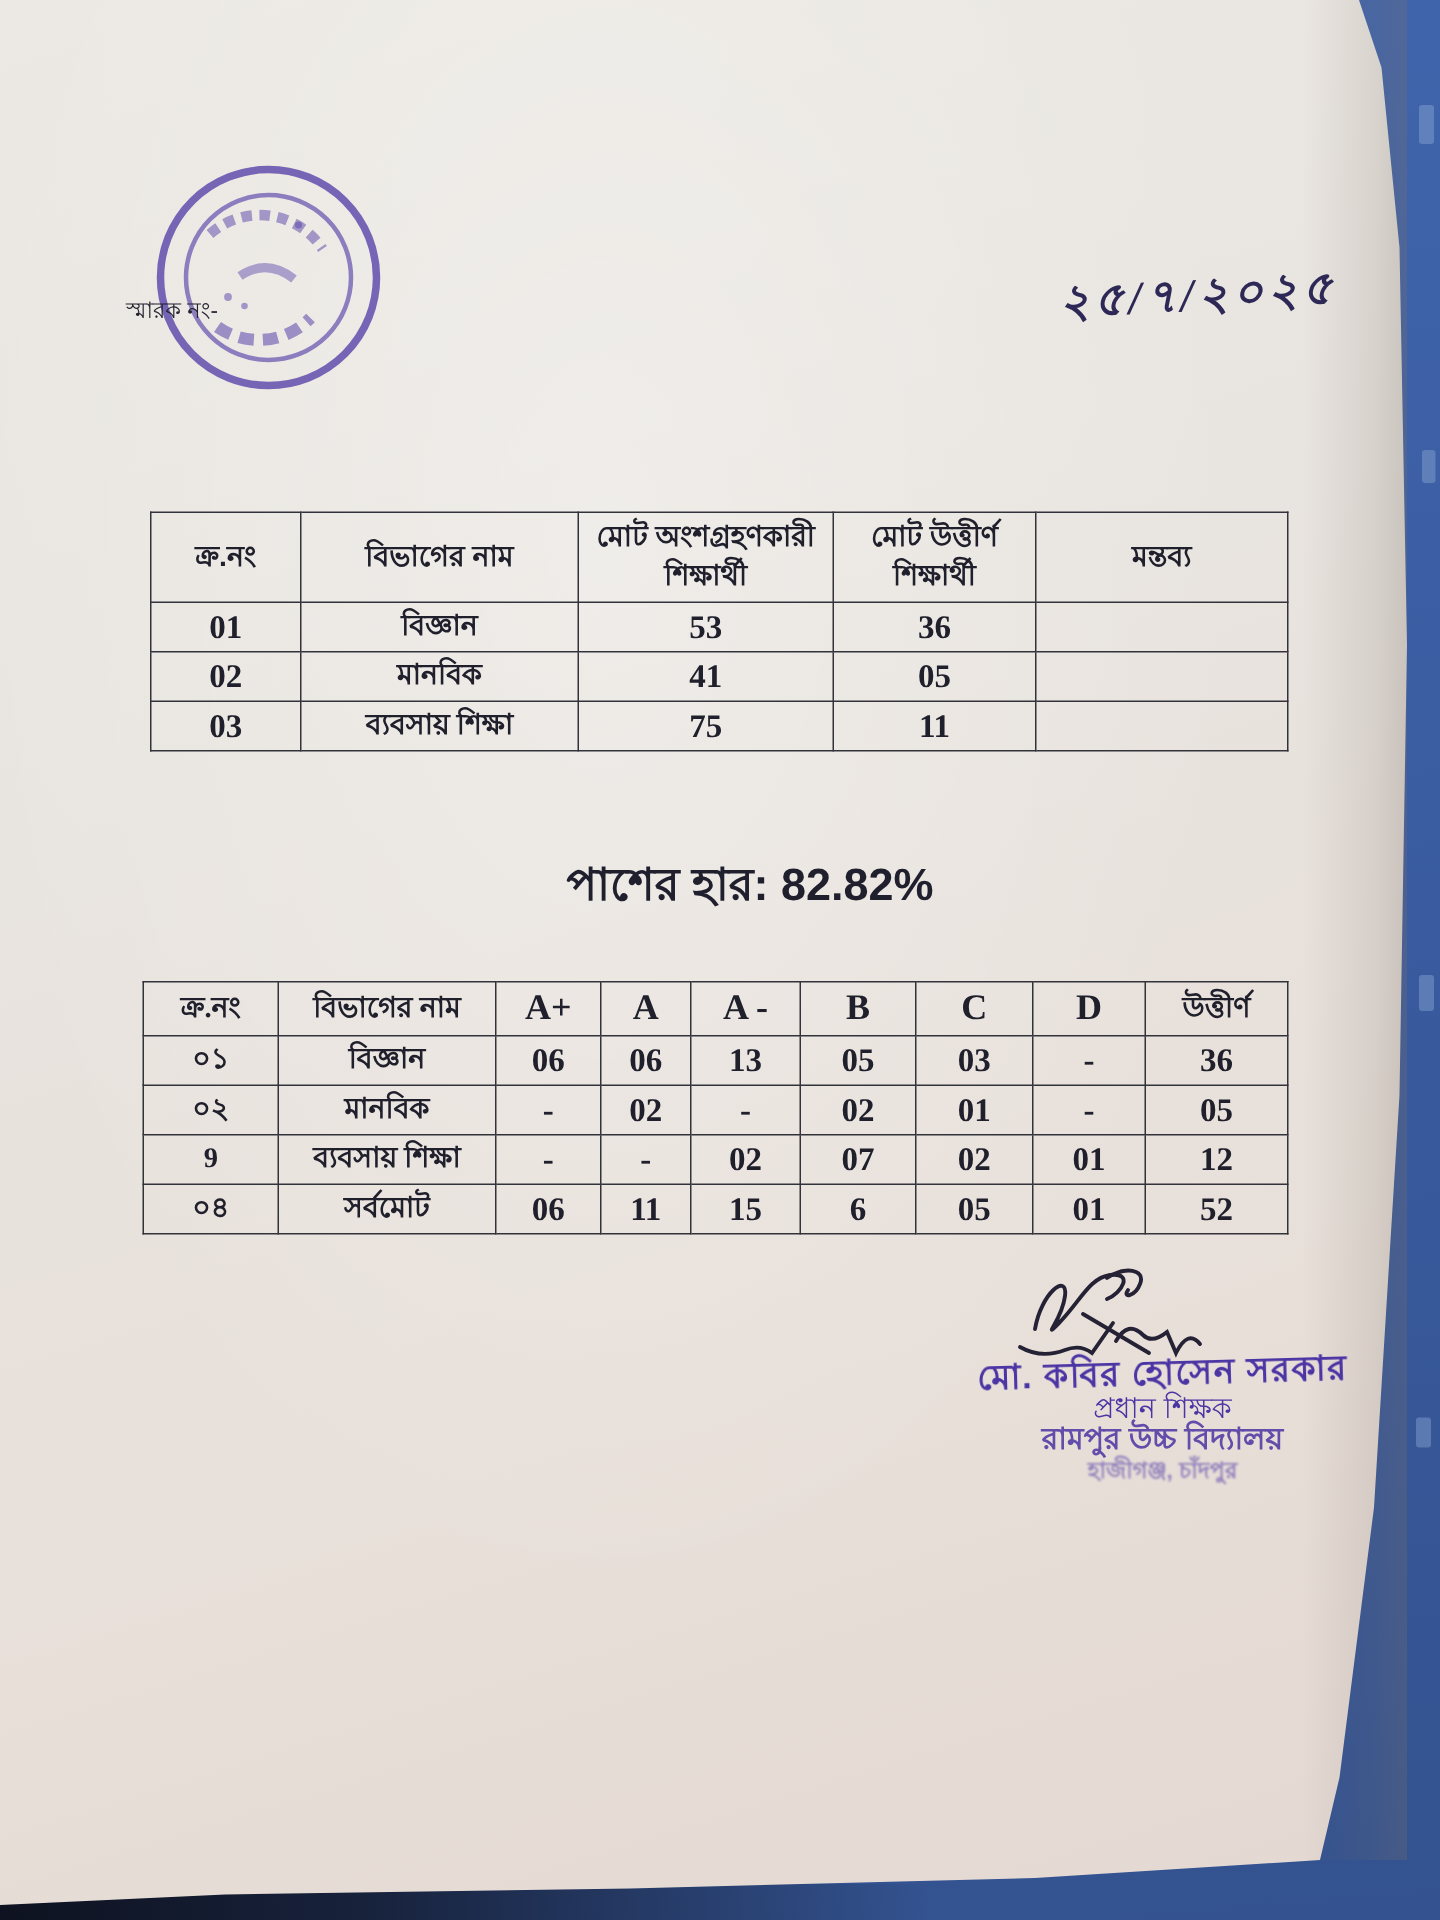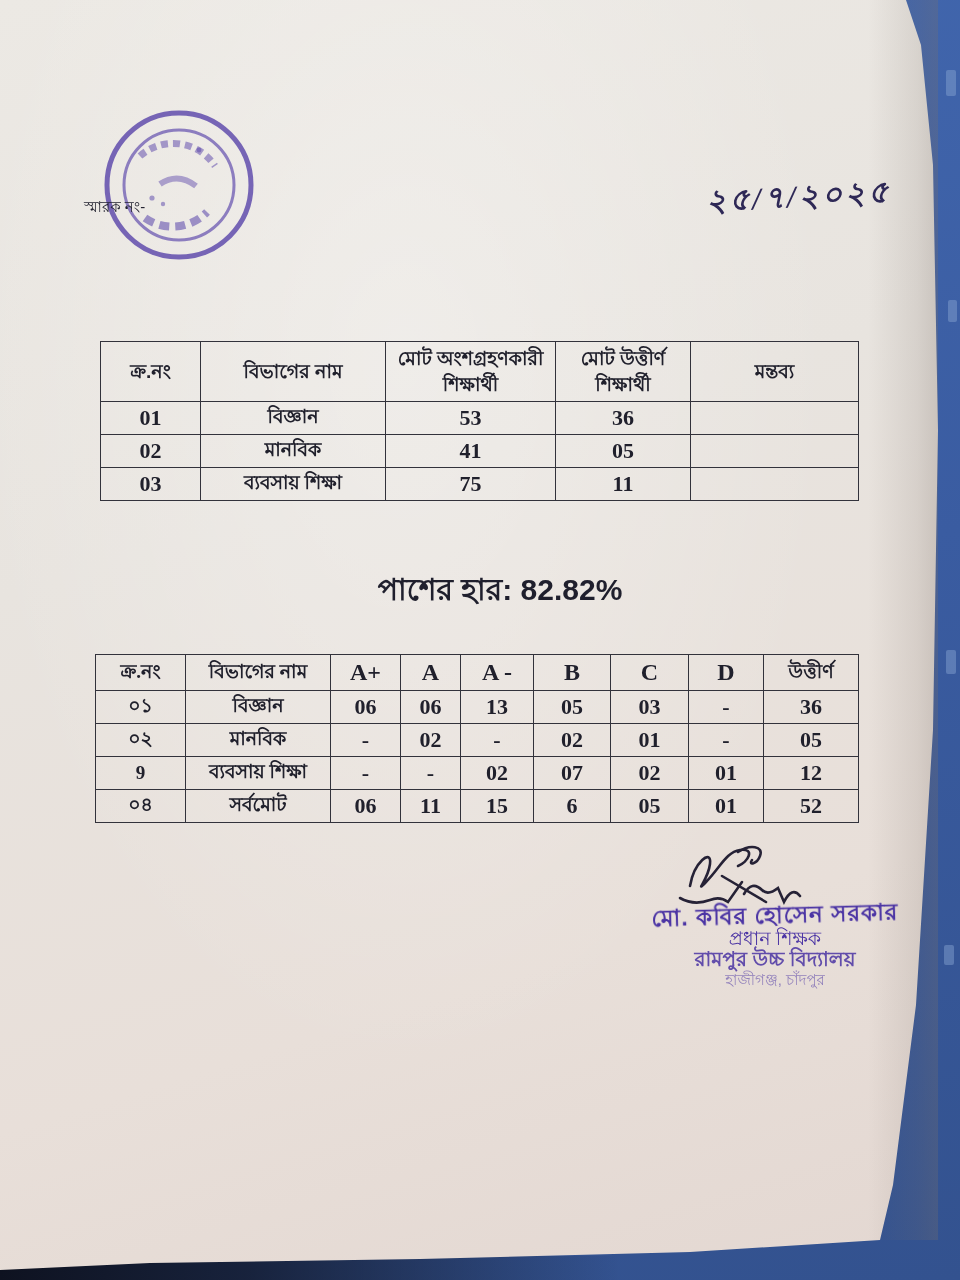--- a/index.html
+++ b/index.html
@@ -83,21 +83,21 @@
   #pass-rate{left:150px;top:566px;width:700px;text-align:center;font-size:30px;
       font-weight:600;color:#1f1f2d;z-index:4;}
 
   
   #signature-svg{left:660px;top:842px;width:170px;height:72px;z-index:5;}
   .stamp-text{position:absolute;left:610px;width:330px;text-align:center;color:#4b34a4;z-index:5;}
   #stamp-name{top:897px;font-size:23px;font-weight:700;transform:rotate(-1.6deg);
       filter:blur(.45px);letter-spacing:1px;}
   #stamp-designation{top:924px;font-size:19px;font-weight:400;filter:blur(.35px);}
   #stamp-school{top:944px;font-size:20px;font-weight:600;opacity:.85;filter:blur(.3px);}
-  #stamp-location{top:968px;font-size:15px;font-weight:400;opacity:.55;filter:blur(.55px);}
+  #stamp-location{top:968px;font-size:15px;font-weight:700;opacity:.55;filter:blur(.55px);}
 </style>
 </head>
 <body>
 
 <div id="canvas">
 
   <div class="blue-mark" style="left:946px;top:70px;width:10px;height:26px;"></div>
   <div class="blue-mark" style="left:948px;top:300px;width:9px;height:22px;"></div>
   <div class="blue-mark" style="left:946px;top:650px;width:10px;height:24px;"></div>
   <div class="blue-mark" style="left:944px;top:945px;width:10px;height:20px;"></div>

